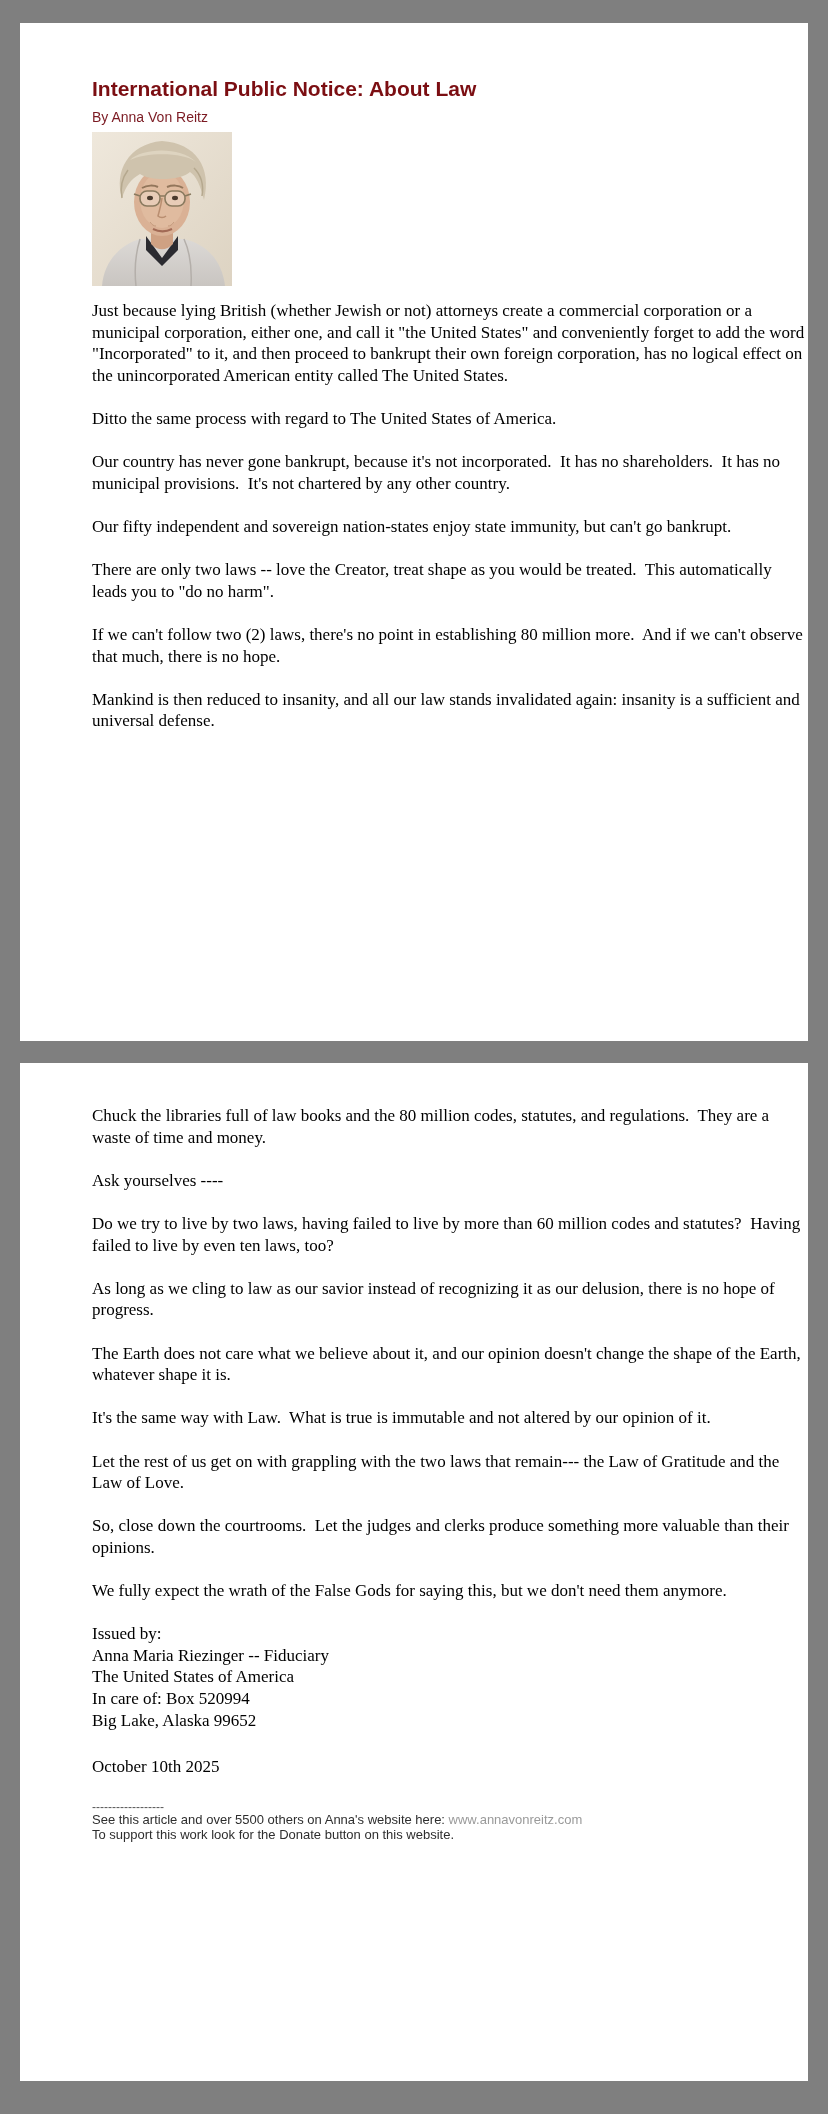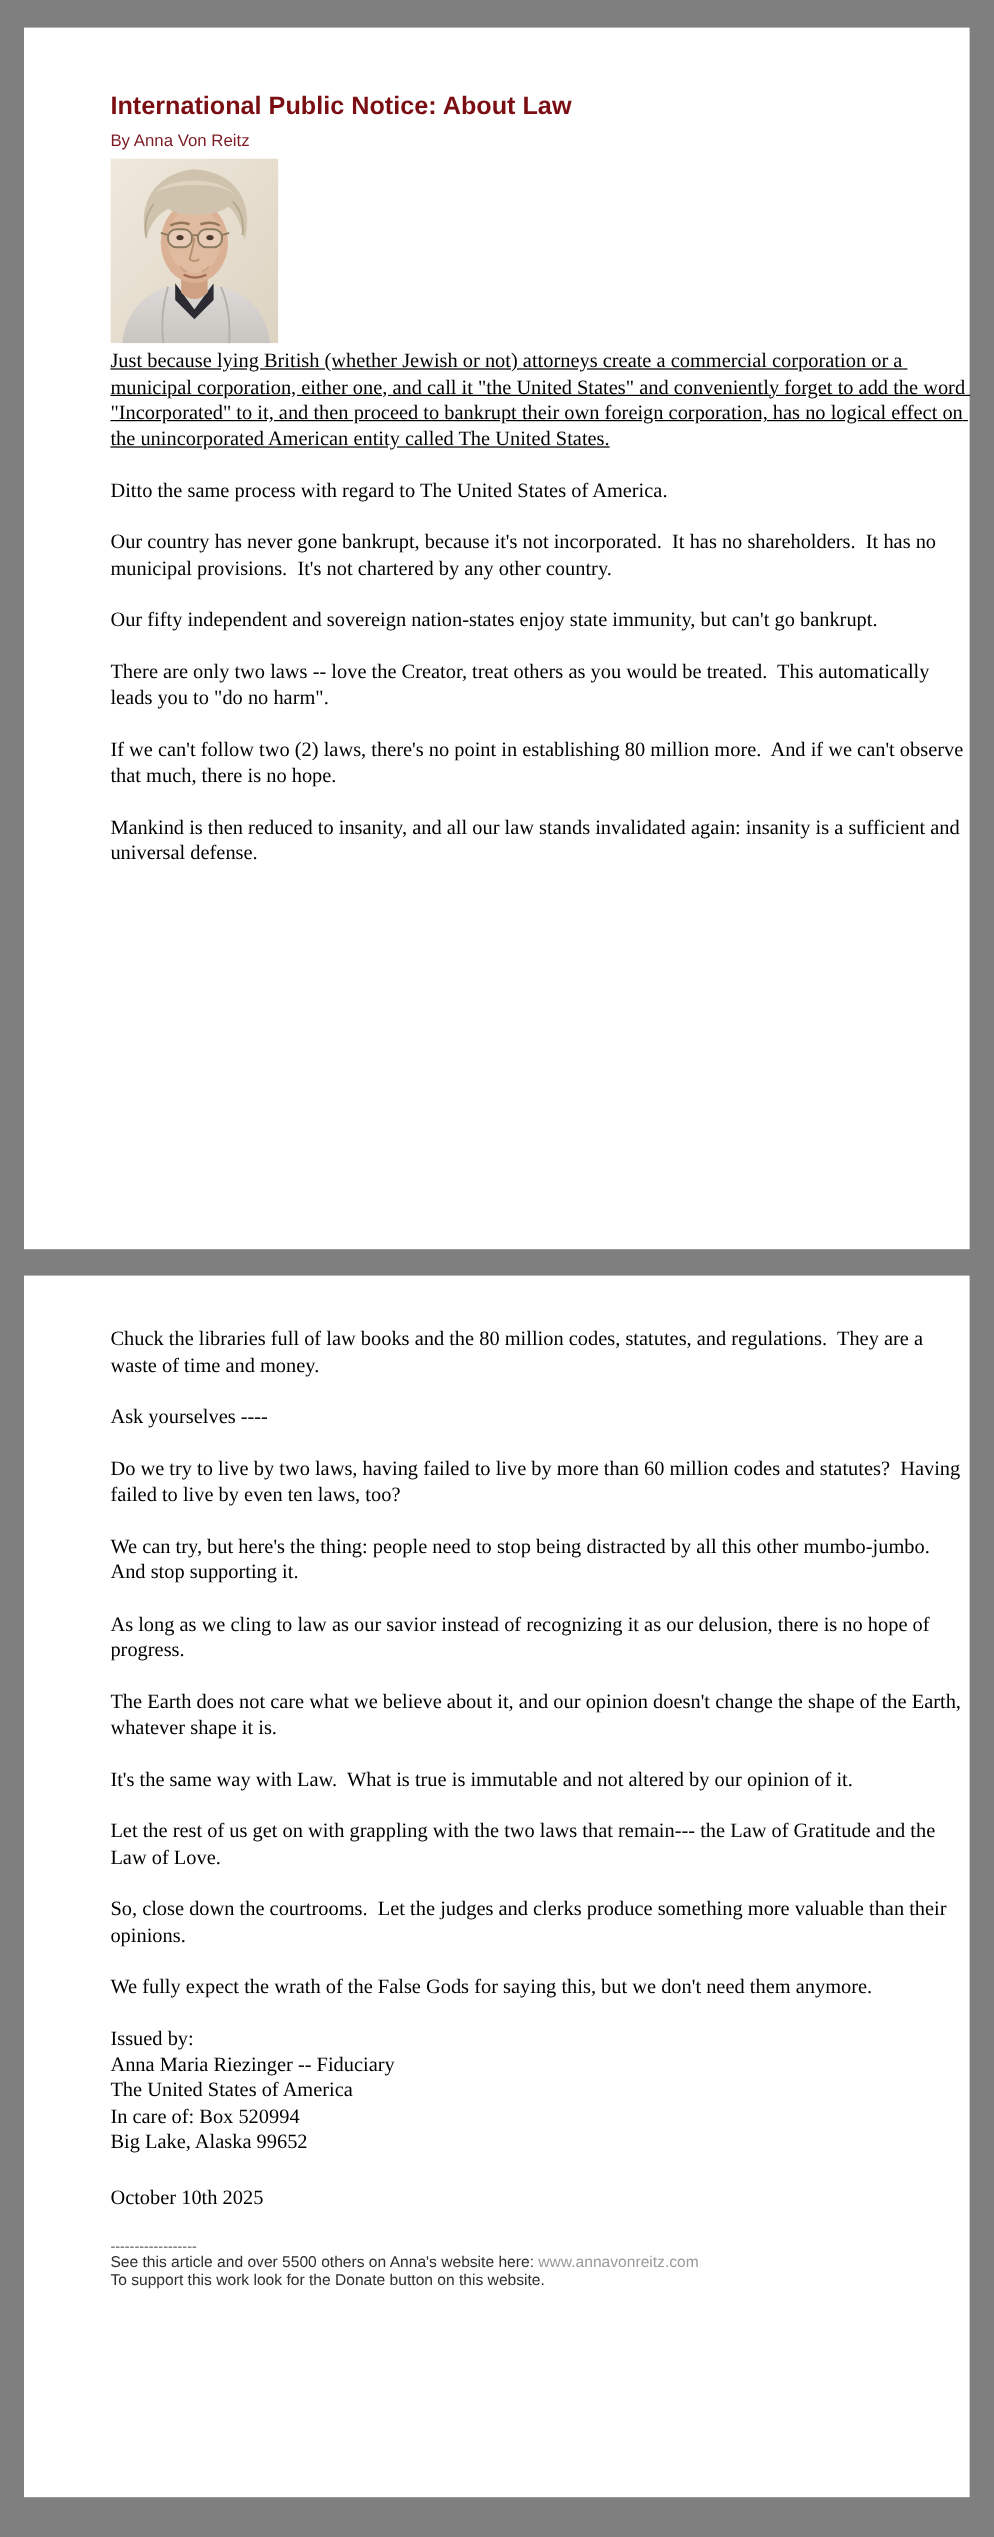--- a/index.html
+++ b/index.html
@@ -53,21 +53,21 @@
   }
 
   .body-p {
     margin: 21.6px 0 0 0;
     font-family: "Liberation Serif", serif;
     font-size: 17px;
     line-height: 21.6px;
     color: #000000;
     white-space: pre-wrap;
   }
-  .body-p.first-after-photo { margin-top: 4px; text-decoration: underline; }
+  .body-p.first-after-photo { margin-top: 14px; }
   .body-p.first-on-page { margin-top: 0; }
   .body-p.date-line { margin-top: 25px; }
 
   .footer {
     margin-top: 24px;
   }
   .footer-divider {
     font-family: "Liberation Sans", sans-serif;
     font-size: 12px;
     line-height: 10px;
@@ -136,32 +136,31 @@
         <path d="M70,66 C69,74 67,80 66,84 C68,86 72,86 74,84" stroke="#b98e70" stroke-width="1.5" fill="none"></path>
 
         <path d="M61,97 C67,100 74,100 80,97" stroke="#a26a55" stroke-width="2" fill="none"></path>
         <path d="M58,90 C60,93 62,94 64,94 M82,90 C80,93 78,94 76,94" stroke="#c49a7c" stroke-width="1" fill="none"></path>
       </svg>
 
       <p class="body-p first-after-photo">Just because lying British (whether Jewish or not) attorneys create a commercial corporation or a municipal corporation, either one, and call it "the United States" and conveniently forget to add the word "Incorporated" to it, and then proceed to bankrupt their own foreign corporation, has no logical effect on the unincorporated American entity called The United States.</p>
       <p class="body-p">Ditto the same process with regard to The United States of America.</p>
       <p class="body-p">Our country has never gone bankrupt, because it's not incorporated.  It has no shareholders.  It has no municipal provisions.  It's not chartered by any other country.</p>
       <p class="body-p">Our fifty independent and sovereign nation-states enjoy state immunity, but can't go bankrupt.</p>
-      <p class="body-p">There are only two laws -- love the Creator, treat others as you would be treated.  This automatically leads you to "do no harm".</p>
+      <p class="body-p">There are only two laws -- love the Creator, treat shape as you would be treated.  This automatically leads you to "do no harm".</p>
       <p class="body-p">If we can't follow two (2) laws, there's no point in establishing 80 million more.  And if we can't observe that much, there is no hope.</p>
       <p class="body-p">Mankind is then reduced to insanity, and all our law stands invalidated again: insanity is a sufficient and universal defense.</p>
     </div>
   </div>
 
   <div class="paper p2">
     <div class="content">
       <p class="body-p first-on-page">Chuck the libraries full of law books and the 80 million codes, statutes, and regulations.  They are a waste of time and money.</p>
       <p class="body-p">Ask yourselves ----</p>
       <p class="body-p">Do we try to live by two laws, having failed to live by more than 60 million codes and statutes?  Having failed to live by even ten laws, too?</p>
-      <p class="body-p">We can try, but here's the thing: people need to stop being distracted by all this other mumbo-jumbo.  And stop supporting it.</p>
       <p class="body-p">As long as we cling to law as our savior instead of recognizing it as our delusion, there is no hope of progress.</p>
       <p class="body-p">The Earth does not care what we believe about it, and our opinion doesn't change the shape of the Earth, whatever shape it is.</p>
       <p class="body-p">It's the same way with Law.  What is true is immutable and not altered by our opinion of it.</p>
       <p class="body-p">Let the rest of us get on with grappling with the two laws that remain--- the Law of Gratitude and the Law of Love.</p>
       <p class="body-p">So, close down the courtrooms.  Let the judges and clerks produce something more valuable than their opinions.</p>
       <p class="body-p">We fully expect the wrath of the False Gods for saying this, but we don't need them anymore.</p>
 
       <p class="body-p">Issued by:
 Anna Maria Riezinger -- Fiduciary
 The United States of America

